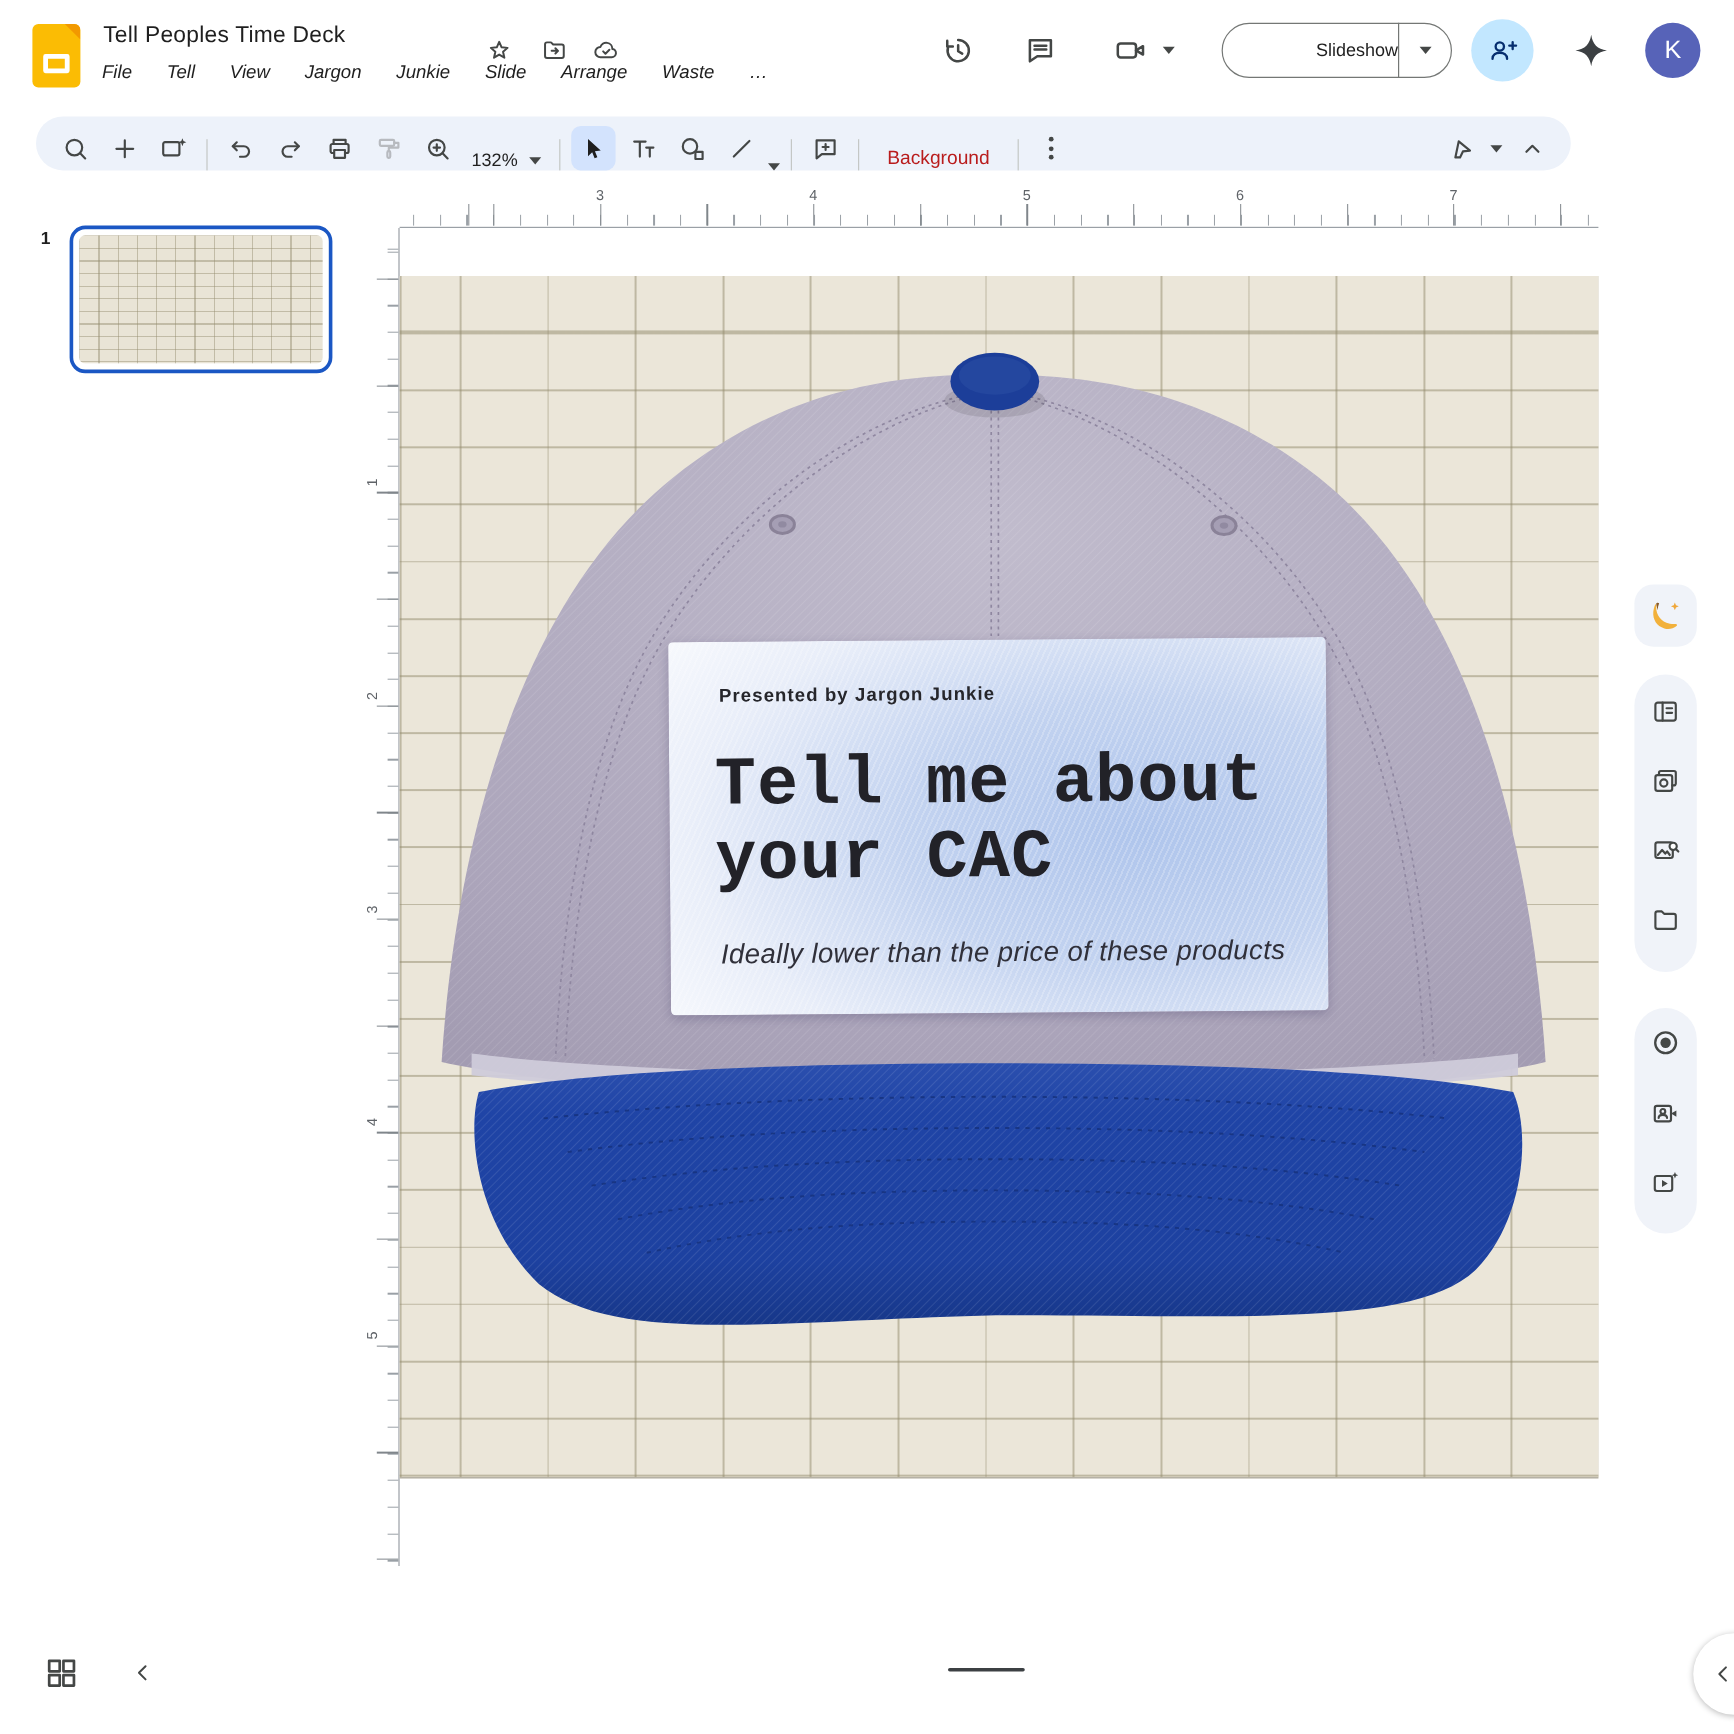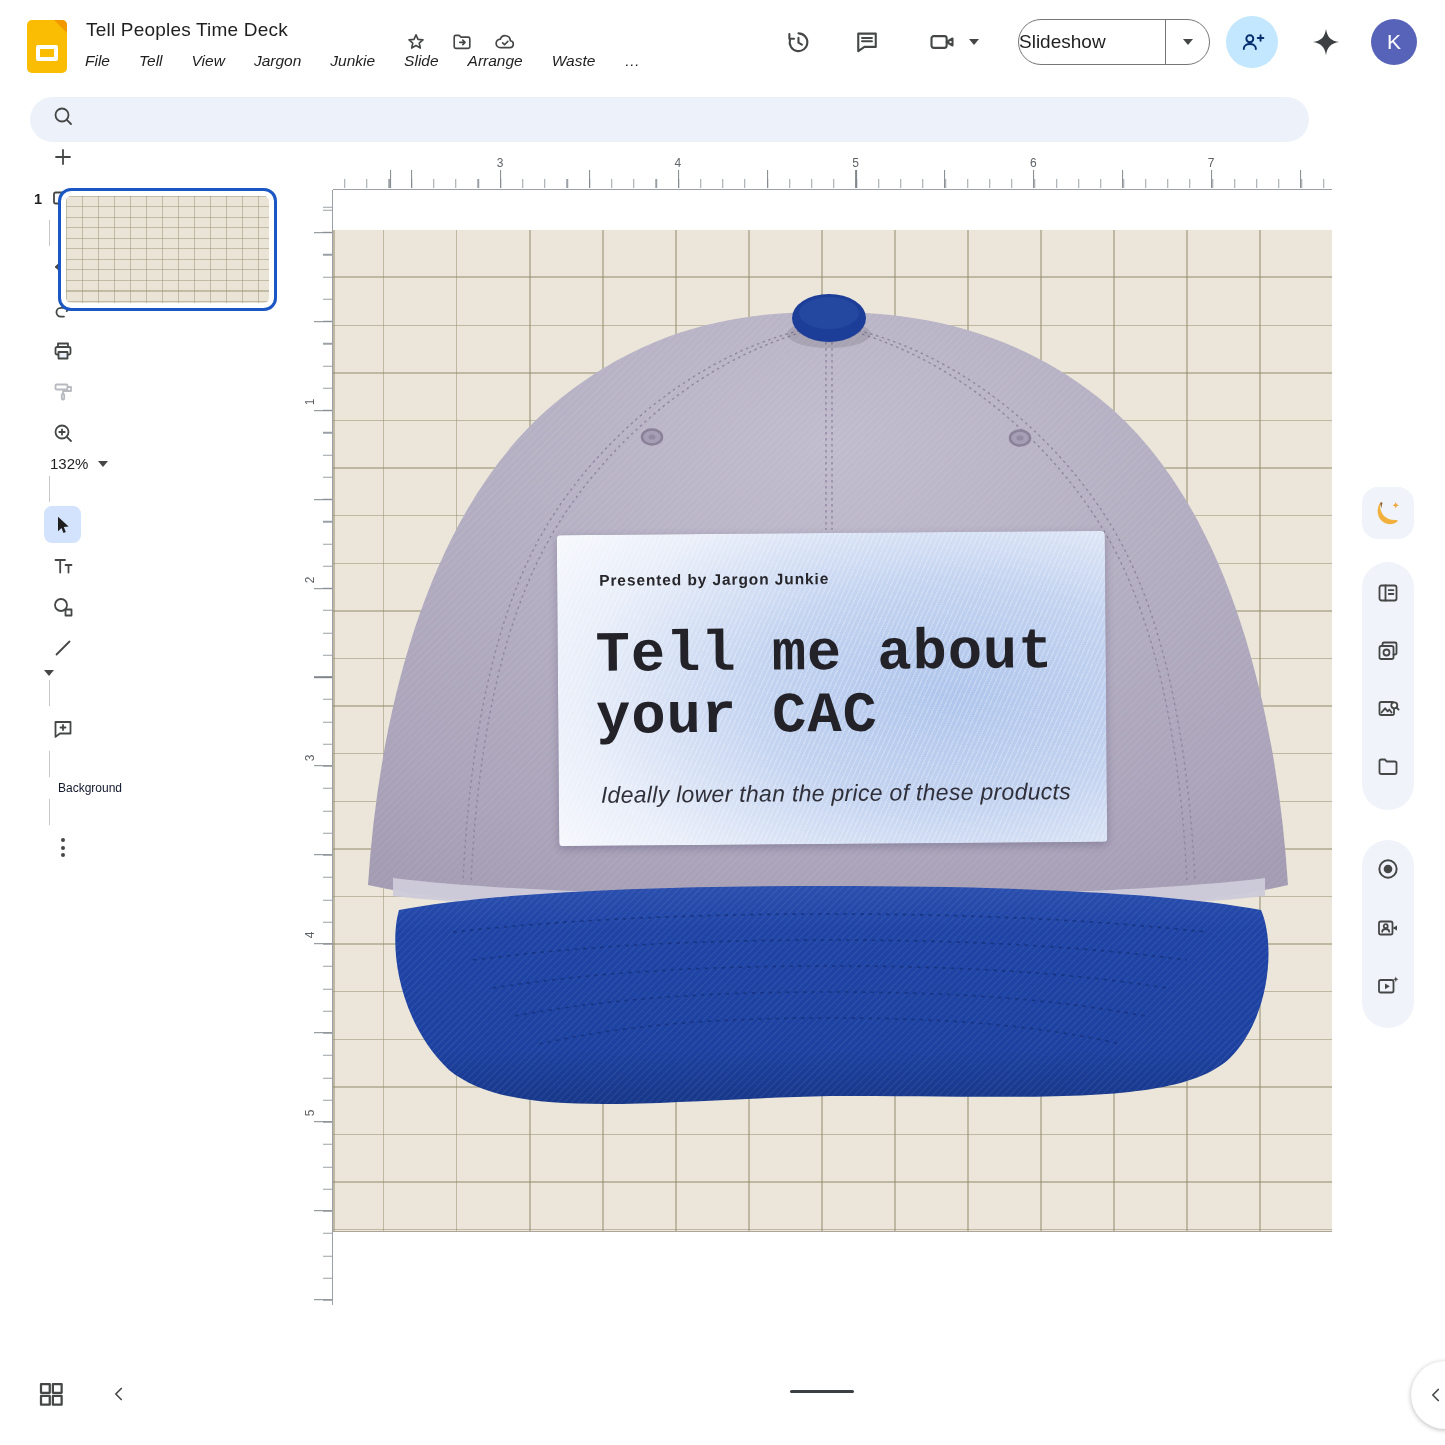--- a/index.html
+++ b/index.html
@@ -17,37 +17,37 @@
   .title-ic { top:31px; width:22px; height:22px; }
   #star-ic { left:405px; } #folder-ic { left:451px; } #cloud-ic { left:494px; }
   #menubar { left:84px; top:50px; display:flex; gap:27px; font-size:15.5px;font-style:italic; }
   #menubar .menu-item { cursor:default; padding:2px 1px; }
   .hdr-right-ic { top:28px; width:28px; height:28px; }
   #history-btn { left:784px; } #comment-btn { left:853px; } #cam-btn { left:928px; }
   .caret { width:0; height:0; border-left:5px solid transparent; border-right:5px solid transparent; border-top:6px solid #444746; }
   #cam-caret { left:969px; top:39px; }
   #slideshow { left:1018px; top:19px; width:192px; height:46px; border:1px solid #747775; border-radius:23px;
     display:flex; align-items:center; background:#fff; }
-  #slideshow .label { width:146px; text-align:left; font-size:19px; color:#1f1f1f; }
+  #slideshow .label { width:146px; text-align:right; font-size:15px; color:#1f1f1f; }
   #slideshow .divider { width:1px; height:46px; background:#747775; }
   #slideshow .dd { flex:1; display:flex; justify-content:center; }
   #share-btn { left:1226px; top:16px; width:52px; height:52px; border-radius:50%; background:#c2e7ff;
     display:flex; align-items:center; justify-content:center; }
   #gemini-btn { left:1311px; top:27px; width:30px; height:30px; }
   #avatar { left:1371px; top:19px; width:46px; height:46px; border-radius:50%; background:#5763b8;
     color:#fff; font-size:21px; display:flex; align-items:center; justify-content:center; }
 
   
   #toolbar { left:30px; top:97px; width:1279px; height:45px; background:#edf2fa; border-radius:23px;
-    display:flex; align-items:flex-start; padding:0 14px; gap:4px;flex-direction:column; }
+    display:flex; align-items:flex-end; padding:0 14px; gap:4px; }
   .tb-btn { width:37px; height:37px; border-radius:8px; display:flex; align-items:center; justify-content:center; flex:0 0 auto; }
   .tb-btn.selected { background:#d3e3fd; }
   .tb-div { width:1px; height:26px; background:#c4c7c5; margin:0 5px; flex:0 0 auto; }
   #zoom-box { display:flex; align-items:center; gap:10px; padding:0 6px; font-size:15px; color:#1f1f1f; }
-  #bg-btn { font-size:12px; padding:0 14px; color:#0f172a; }
+  #bg-btn { font-size:16px; padding:0 14px; color:#b91c1c; }
   .dots3 { display:flex; flex-direction:column; gap:3.5px; }
   .dots3 i { width:4px; height:4px; border-radius:50%; background:#444746; }
   #tb-right { margin-left:auto; display:flex; align-items:center; gap:6px; }
 
   
   #slide-num { left:34px; top:191px; font-size:14.5px; font-weight:bold; }
   #thumb { left:58px; top:188px; width:219px; height:123px; border:3px solid #1b57c4; border-radius:13px;
     background:#fff; padding:5px; }
   #thumb .inner { width:100%; height:100%; border-radius:5px; background-color:#e9e4d6;
     background-image:

